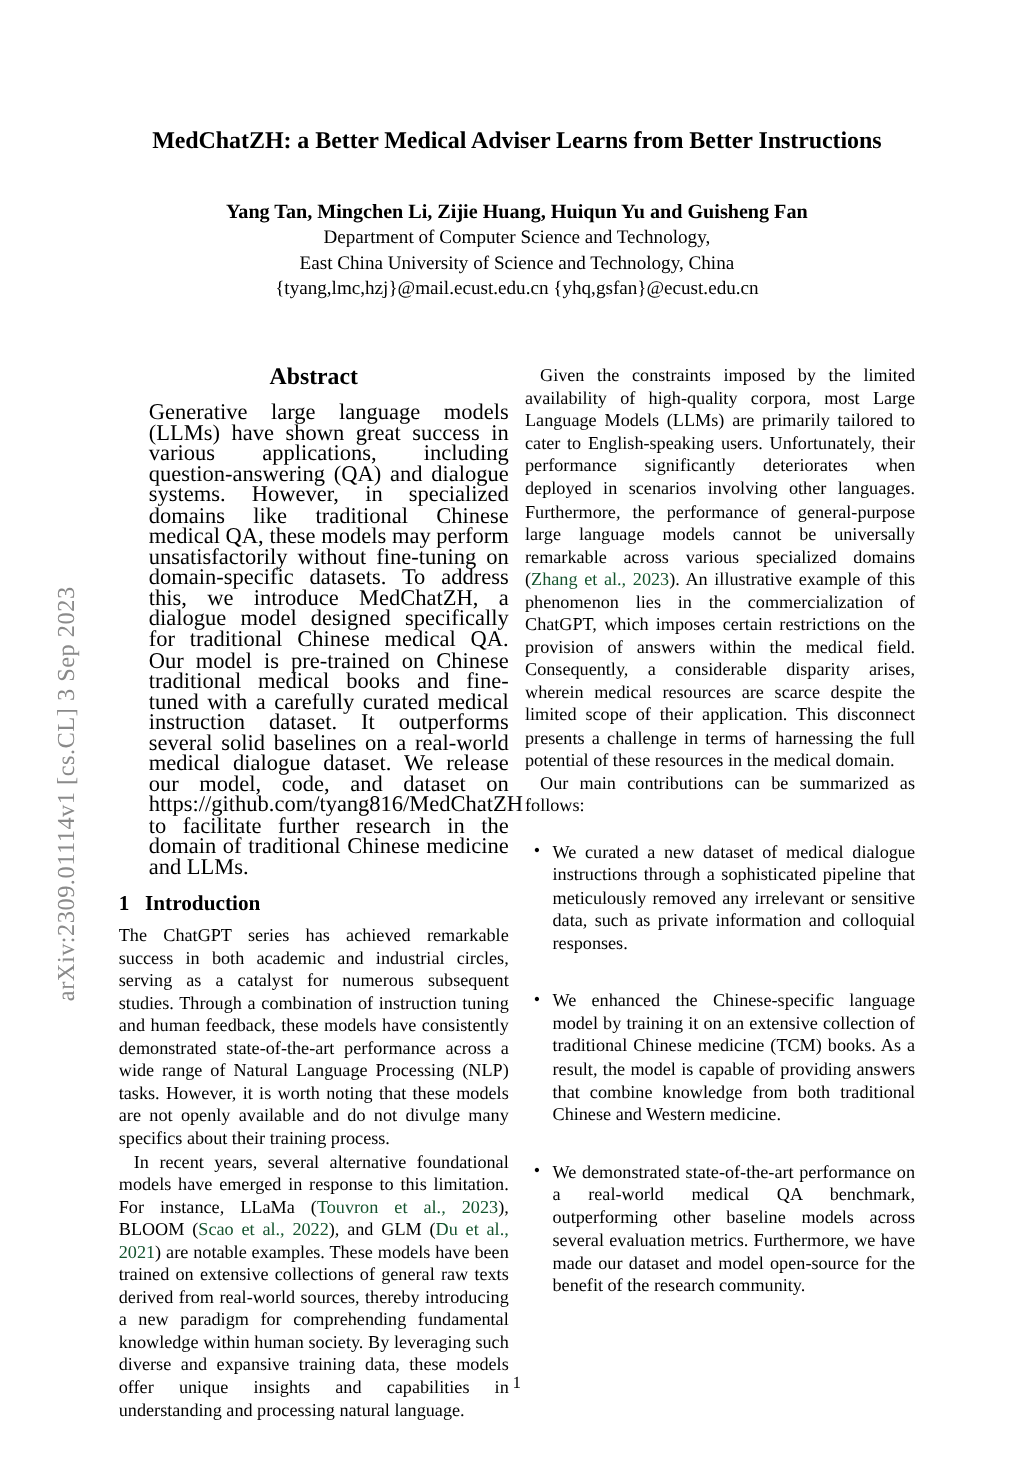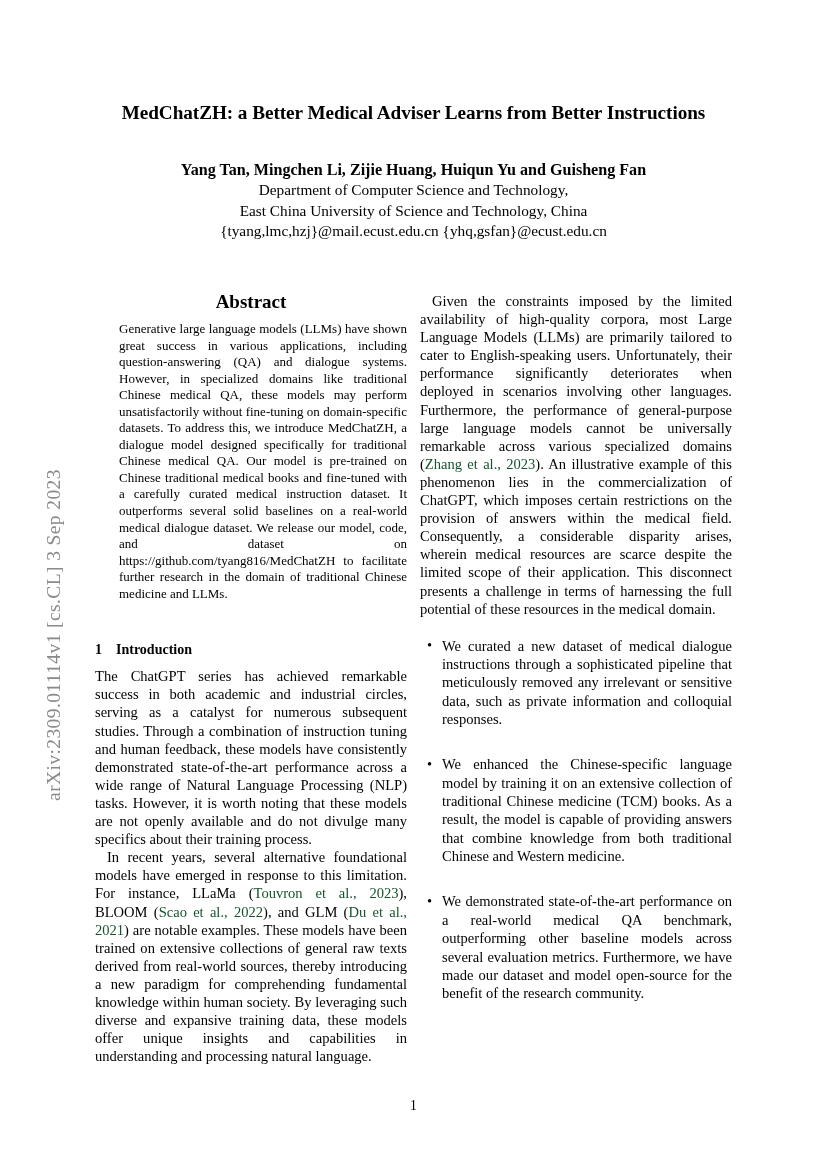--- a/index.html
+++ b/index.html
@@ -97,31 +97,31 @@
     text-align: center;
     margin: 0 0 9px 0;
     line-height: 20px;
   }
   #abstract-body {
     margin: 0 0 0 24px;
     width: 288px;
   }
   #abstract-body p {
     margin: 0;
-    font-size: 13px;
+    font-size: 18px;
     line-height: 16.55px;
     text-align: justify;
     text-justify: inter-word;
     hyphens: manual;
   }
 
   .section-head {
-    font-size: 14px;
-    font-weight: bold;
-    margin: 38px 0 7px 0;
+    font-size: 17px;
+    font-weight: bold;
+    margin: 11px 0 7px 0;
     line-height: 20px;
   }
   .section-head .secnum {
     display: inline-block;
     width: 21px;
   }
 
   .body-p {
     margin: 0;
     font-size: 14.55px;
@@ -207,20 +207,21 @@
     <p class="body-p">The ChatGPT series has achieved remarkable success in both academic and industrial circles, serving as a catalyst for numerous subsequent studies. Through a combination of instruction tuning and human feedback, these models have consistently demonstrated state-of-the-art performance across a wide range of Natural Language Processing (NLP) tasks. However, it is worth noting that these models are not openly available and do not divulge many specifics about their training process.</p>
 
     <p class="body-p indent"><span>In recent years, several alternative foundational models have emerged in response to this limitation. For instance, LLaMa (</span><a class="cite" href="#">Touvron et al., 2023</a><span>), BLOOM (</span><a class="cite" href="#">Scao et al., 2022</a><span>), and GLM (</span><a class="cite" href="#">Du et al., 2021</a><span>) are notable examples. These models have been trained on extensive collections of general raw texts derived from real-world sources, thereby introducing a new paradigm for comprehending fundamental knowledge within human society. By leveraging such diverse and expansive training data, these models offer unique insights and capabilities in understanding and processing natural language.</span></p>
 
   </div>
 
   <div id="col-right">
 
     <p class="body-p indent"><span>Given the constraints imposed by the limited availability of high-quality corpora, most Large Language Models (LLMs) are primarily tailored to cater to English-speaking users. Unfortunately, their performance significantly deteriorates when deployed in scenarios involving other languages. Furthermore, the performance of general-purpose large language models cannot be universally remarkable across various specialized domains (</span><a class="cite" href="#">Zhang et al., 2023</a><span>). An illustrative example of this phenomenon lies in the commercialization of ChatGPT, which imposes certain restrictions on the provision of answers within the medical field. Consequently, a considerable disparity arises, wherein medical resources are scarce despite the limited scope of their application. This disconnect presents a challenge in terms of harnessing the full potential of these resources in the medical domain.</span></p>
 
+    <p class="body-p indent" style="margin-top:0;">Our main contributions can be summarized as follows:</p>
 
     <ul id="contrib-list">
       <li>We curated a new dataset of medical dialogue instructions through a sophisticated pipeline that meticulously removed any irrelevant or sensitive data, such as private information and colloquial responses.</li>
       <li>We enhanced the Chinese-specific language model by training it on an extensive collection of traditional Chinese medicine (TCM) books. As a result, the model is capable of providing answers that combine knowledge from both traditional Chinese and Western medicine.</li>
       <li>We demonstrated state-of-the-art performance on a real-world medical QA benchmark, outperforming other baseline models across several evaluation metrics. Furthermore, we have made our dataset and model open-source for the benefit of the research community.</li>
     </ul>
 
   </div>
 
   <div id="page-number">1</div>

